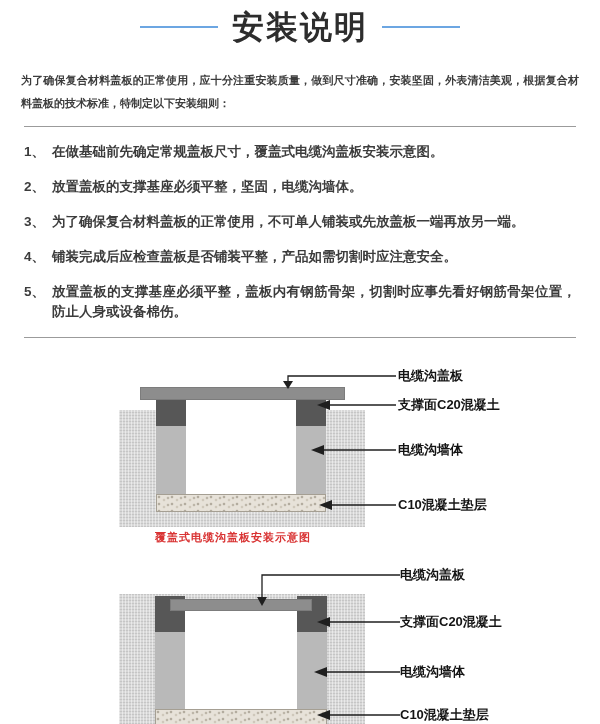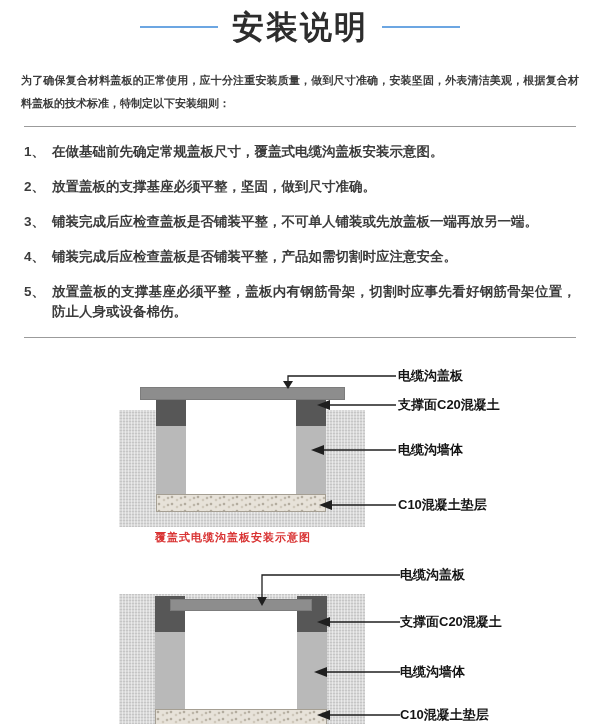--- a/index.html
+++ b/index.html
@@ -66,25 +66,25 @@
 
 <hr class="divider">
 
 <div class="rules">
   <div class="rule">
     <span class="rule-num">1、</span>
     <span class="rule-text">在做基础前先确定常规盖板尺寸，覆盖式电缆沟盖板安装示意图。</span>
   </div>
   <div class="rule">
     <span class="rule-num">2、</span>
-    <span class="rule-text">放置盖板的支撑基座必须平整，坚固，做到尺寸准确。</span>
+    <span class="rule-text">放置盖板的支撑基座必须平整，坚固，电缆沟墙体。</span>
   </div>
   <div class="rule">
     <span class="rule-num">3、</span>
-    <span class="rule-text">铺装完成后应检查盖板是否铺装平整，不可单人铺装或先放盖板一端再放另一端。</span>
+    <span class="rule-text">为了确保复合材料盖板的正常使用，不可单人铺装或先放盖板一端再放另一端。</span>
   </div>
   <div class="rule">
     <span class="rule-num">4、</span>
     <span class="rule-text">铺装完成后应检查盖板是否铺装平整，产品如需切割时应注意安全。</span>
   </div>
   <div class="rule">
     <span class="rule-num">5、</span>
     <span class="rule-text">放置盖板的支撑基座必须平整，盖板内有钢筋骨架，切割时应事先看好钢筋骨架位置，防止人身或设备棉伤。</span>
   </div>
 </div>

